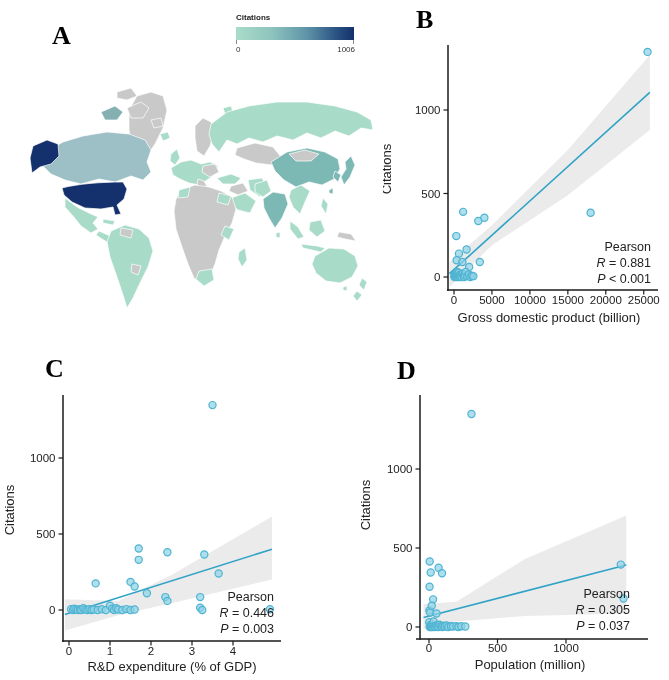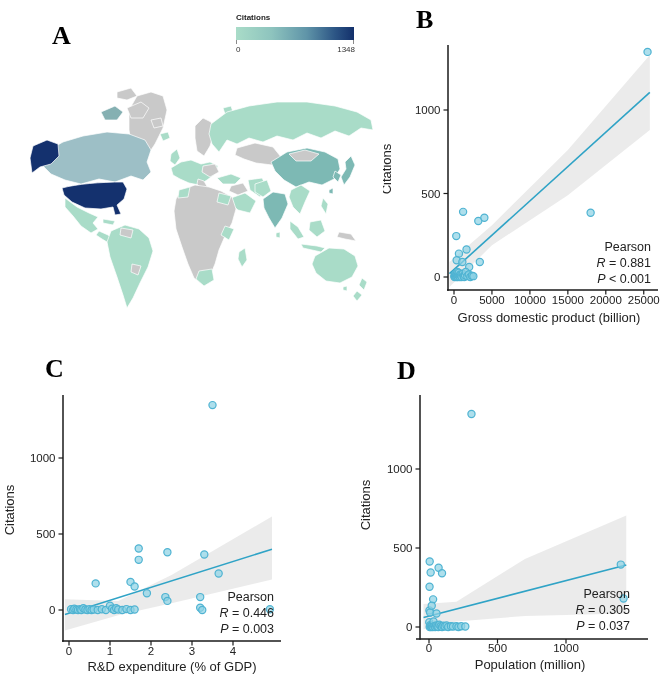--- a/index.html
+++ b/index.html
@@ -36,21 +36,21 @@
 
   <div class="legend">
     <div class="legend-title">Citations</div>
     <div class="legend-bar" id="legendBar" style="background: linear-gradient(90deg, rgb(169, 220, 200) 0%, rgb(142, 196, 190) 30%, rgb(95, 148, 168) 60%, rgb(44, 85, 133) 84%, rgb(19, 48, 107) 100%);"></div>
     <div class="legend-ticks">
         <i class="t0"></i>
         <i class="t1"></i>
       </div>
     <div class="legend-values">
       <span>0</span>
-      <span>1348</span>
+      <span>1006</span>
     </div>
   </div>
 
   <svg id="mapSvg" viewBox="0 0 378 250">
     <g stroke="#ffffff" stroke-width="0.7" stroke-linejoin="round">
       <path d="M128,86 L124,62 L124,42 L132,28 L146,24 L158,28 L162,42 L158,60 L150,76 L142,88 L134,92 Z" fill="#c9c9c9"></path>
       <path d="M36,96 L44,82 L58,74 L78,68 L102,64 L124,66 L140,72 L146,82 L142,94 L146,104 L138,112 L126,108 L110,114 L94,111 L76,116 L60,112 L46,106 Z" fill="#9dbfc6"></path>
       <path d="M96,44 L110,38 L118,44 L112,52 L100,52 Z" fill="#85b0b2"></path>
       <path d="M122,40 L136,34 L144,40 L138,50 L126,50 Z" fill="#c9c9c9"></path>
       <path d="M112,24 L126,20 L132,28 L122,32 L112,30 Z" fill="#c9c9c9"></path>

